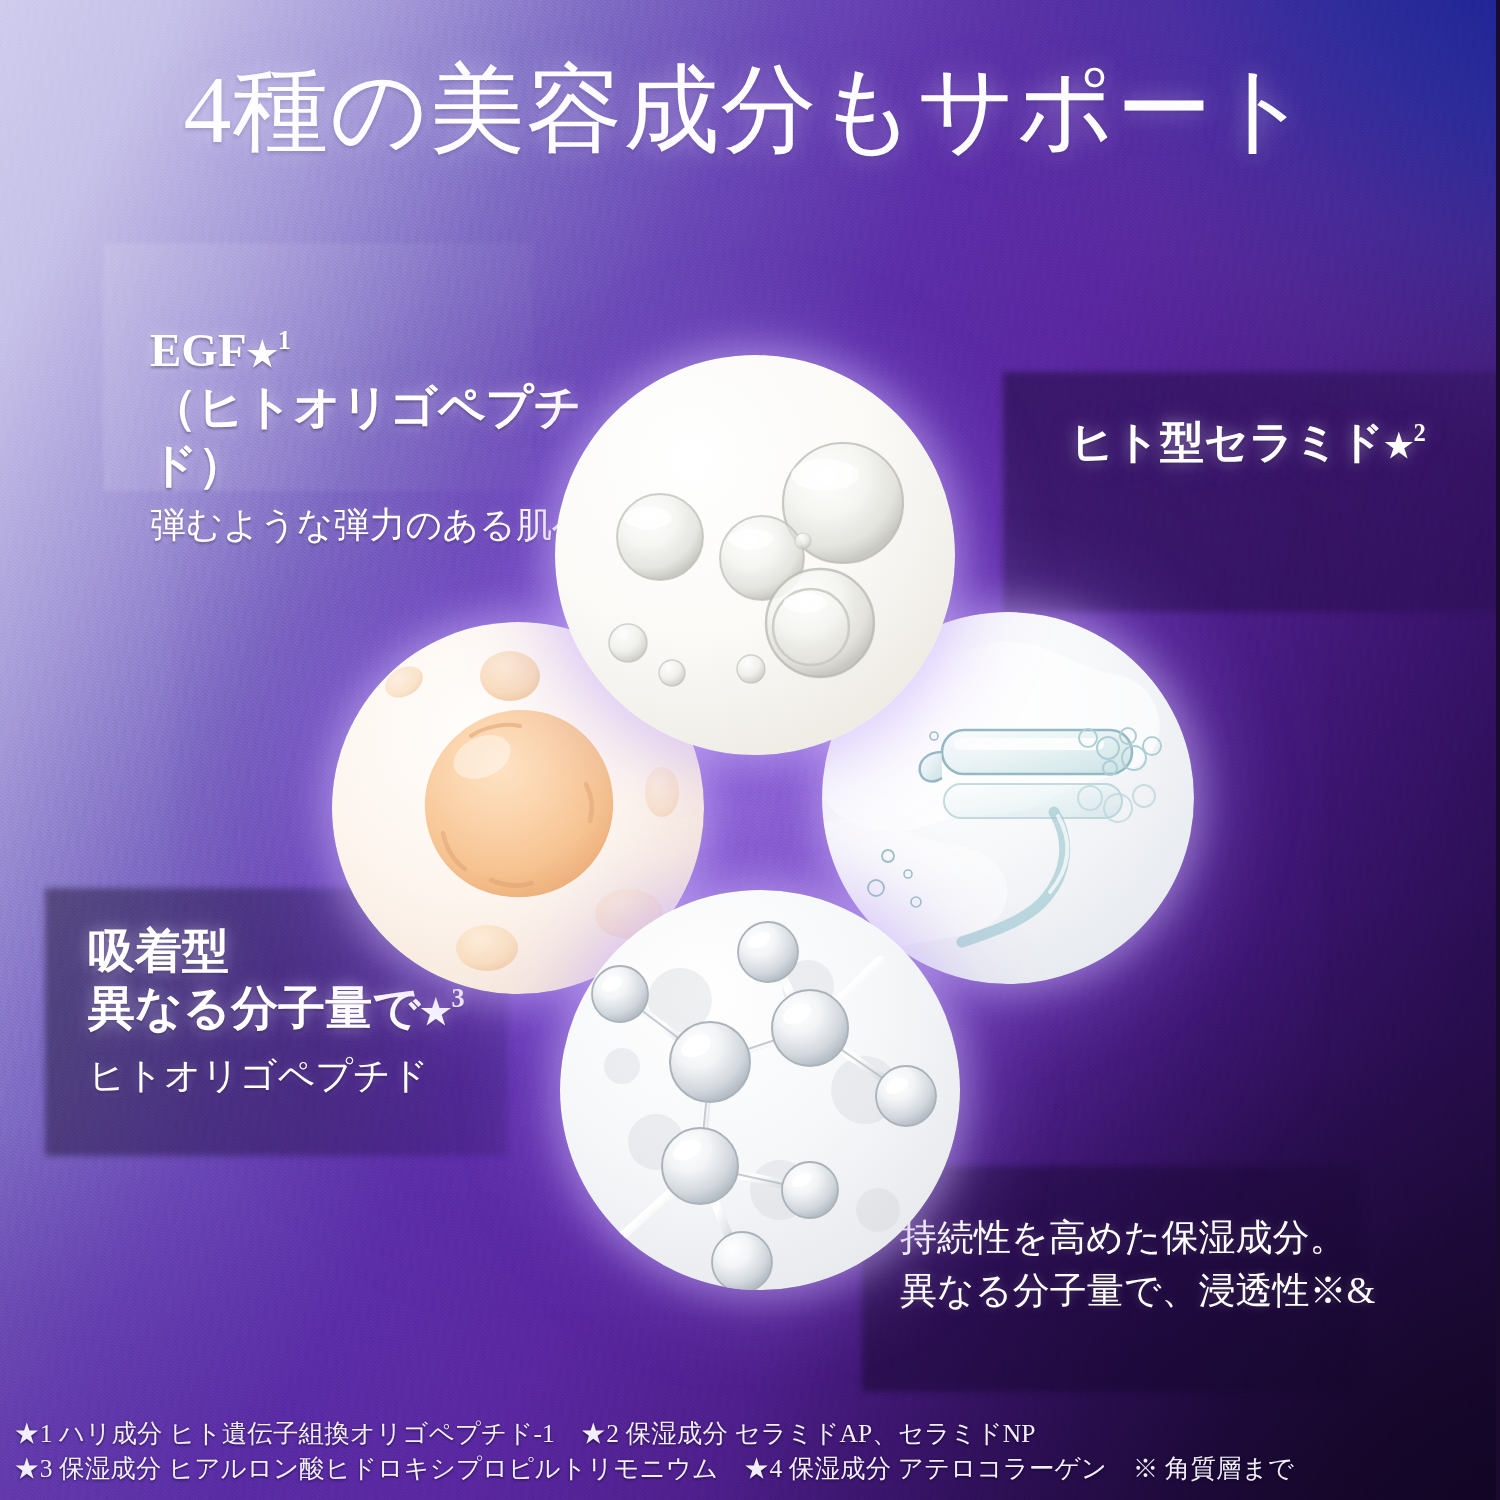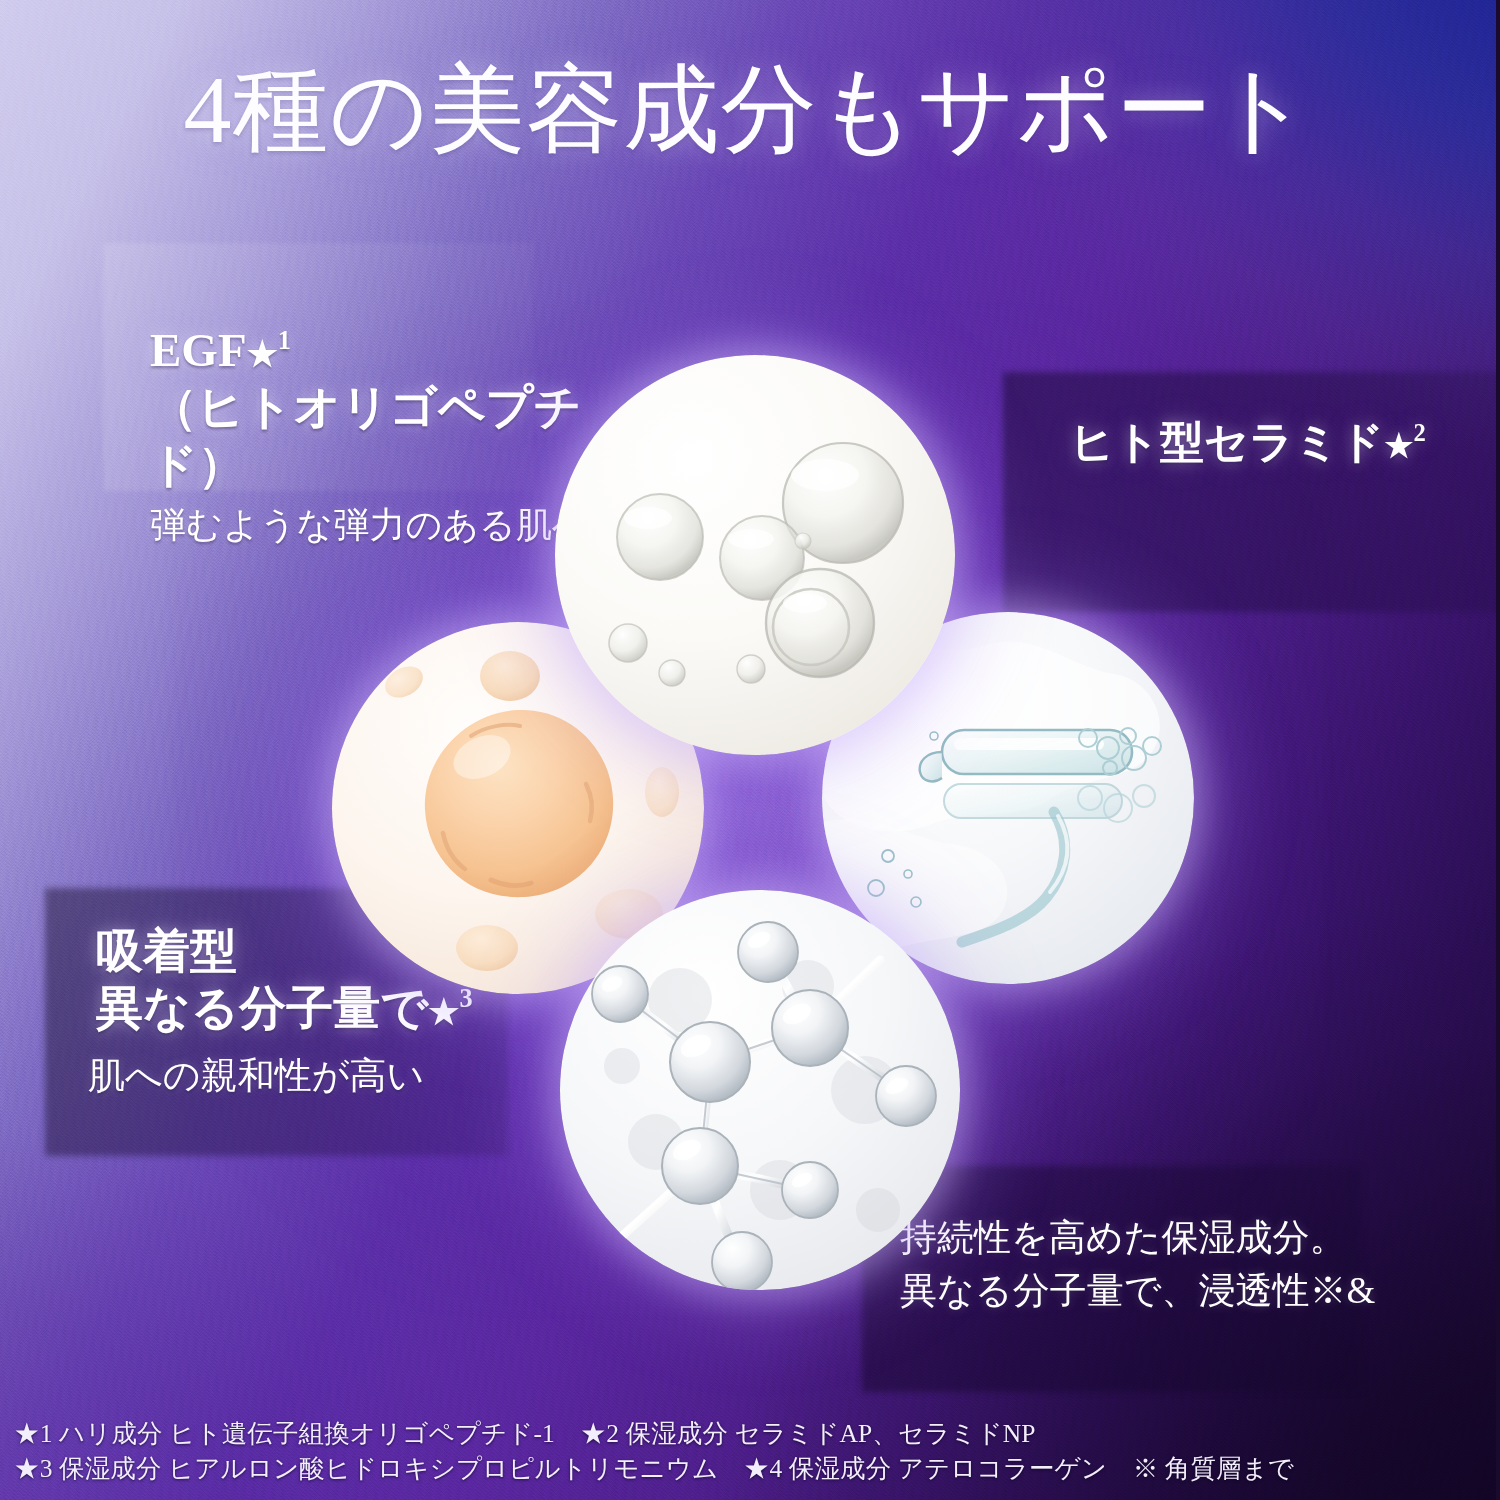--- a/index.html
+++ b/index.html
@@ -170,21 +170,21 @@
   #plate-ceramide  { left: 1003px; top: 372px;  width: 500px; height: 240px; }
   #panel-ha        { left: 88px;   top: 923px;  width: 470px; }
   #plate-ha        { left: 45px;   top: 888px;  width: 463px; height: 268px; }
   #panel-collagen  { left: 900px;  top: 1196px; width: 480px; }
   #plate-collagen  { left: 862px;  top: 1166px; width: 500px; height: 226px; }
 
   #panel-egf .heading     { font-size: 47px; }
   #panel-egf .body        { font-size: 36px; margin-top: 6px; }
   #panel-ceramide .heading{ font-size: 44px; }
   #panel-ceramide .body   { font-size: 36px; margin-top: 16px; }
-  #panel-ha .heading      { font-size: 47px; margin-left: 8px; }
+  #panel-ha .heading      { font-size: 47px; }
   #panel-ha .body         { font-size: 37px; margin-top: 12px; }
   #panel-collagen .heading{ font-size: 44px; }
   #panel-collagen .body   { font-size: 37px; margin-top: 16px; }
 
   
   .circle {
     position: absolute;
     border-radius: 50%;
     overflow: hidden;
     box-shadow:
@@ -445,21 +445,21 @@
     </div>
   </div>
 
   <div class="panel" id="panel-ha">
     <div class="heading">
       <div>吸着型</div>
       <div>
         <span>異なる分子量で</span><span class="star">★</span><span class="sup">3</span>
       </div>
     </div>
-    <div class="body">肌への親和性が高い</div>
+    <div class="body">ヒトオリゴペプチド</div>
   </div>
 
   <div class="panel" id="panel-collagen">
     <div class="body">
       <div>持続性を高めた保湿成分。</div>
       <div>異なる分子量で、浸透性※&amp;</div>
     </div>
   </div>
 
   <div class="footnotes">

